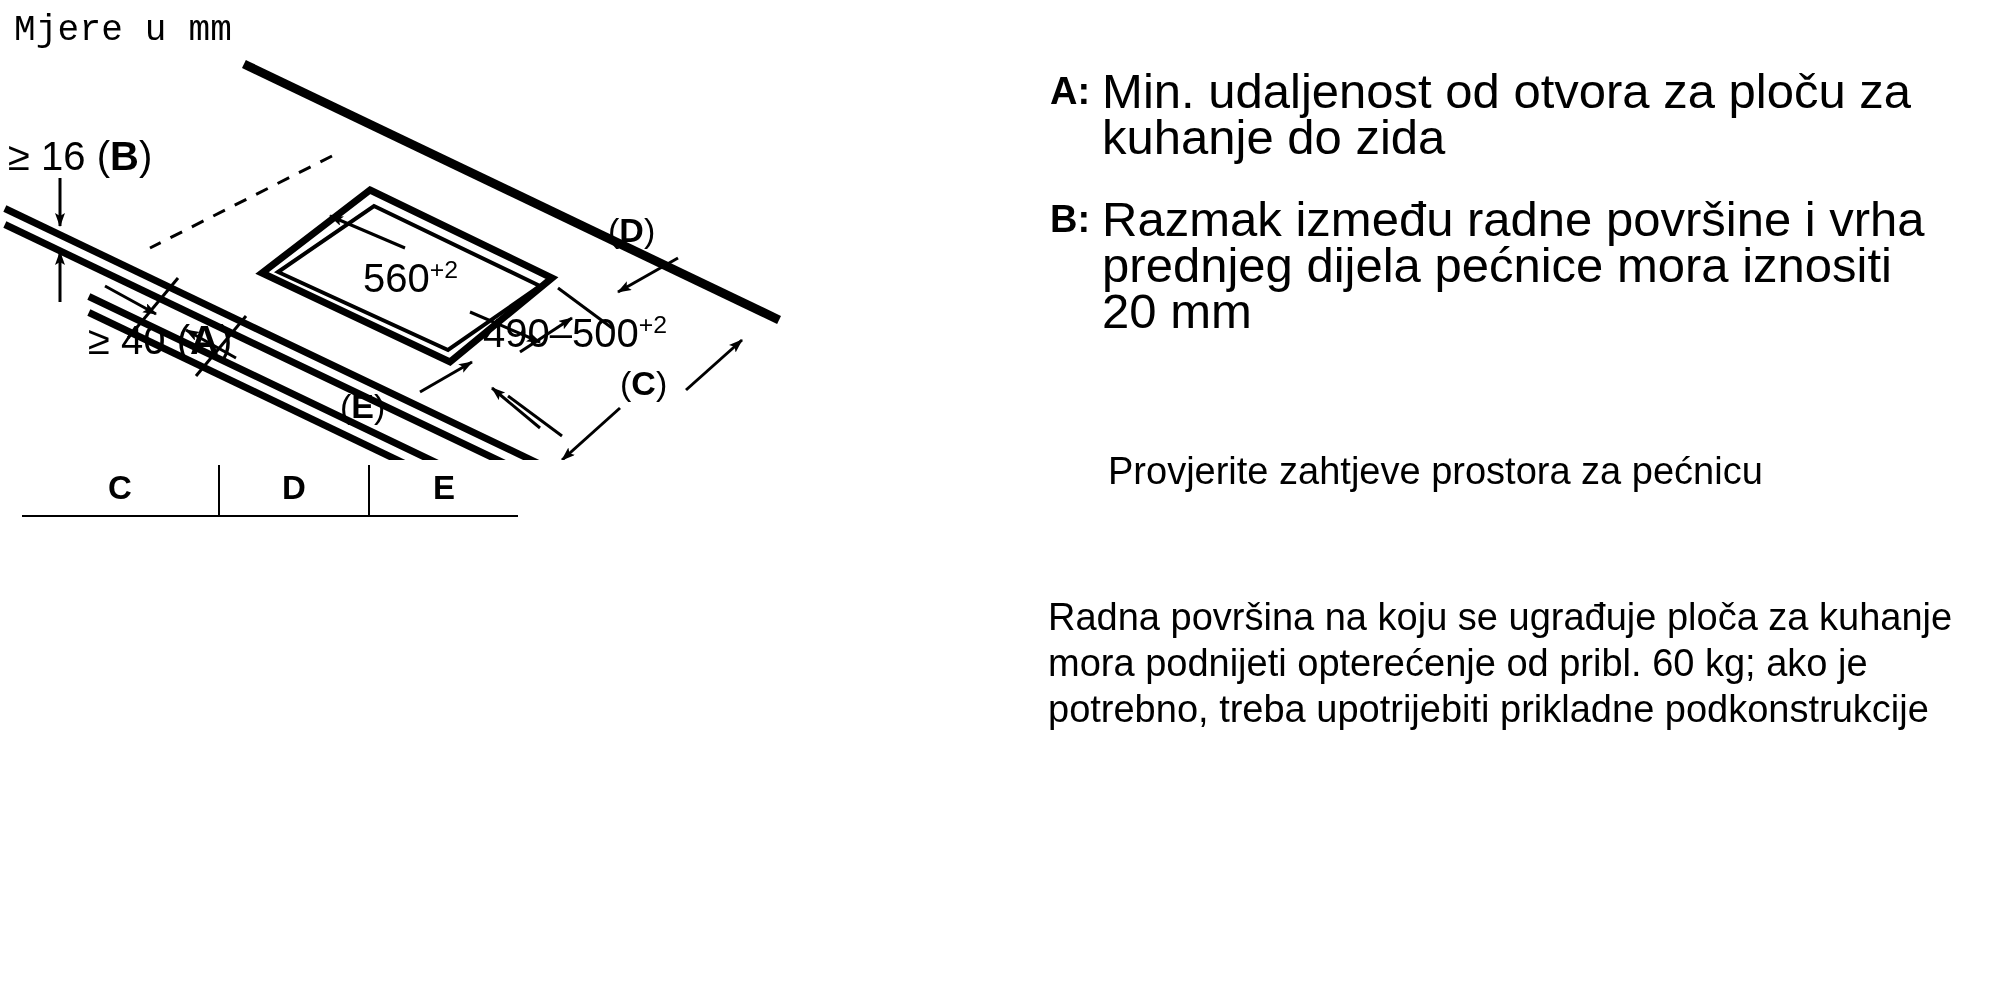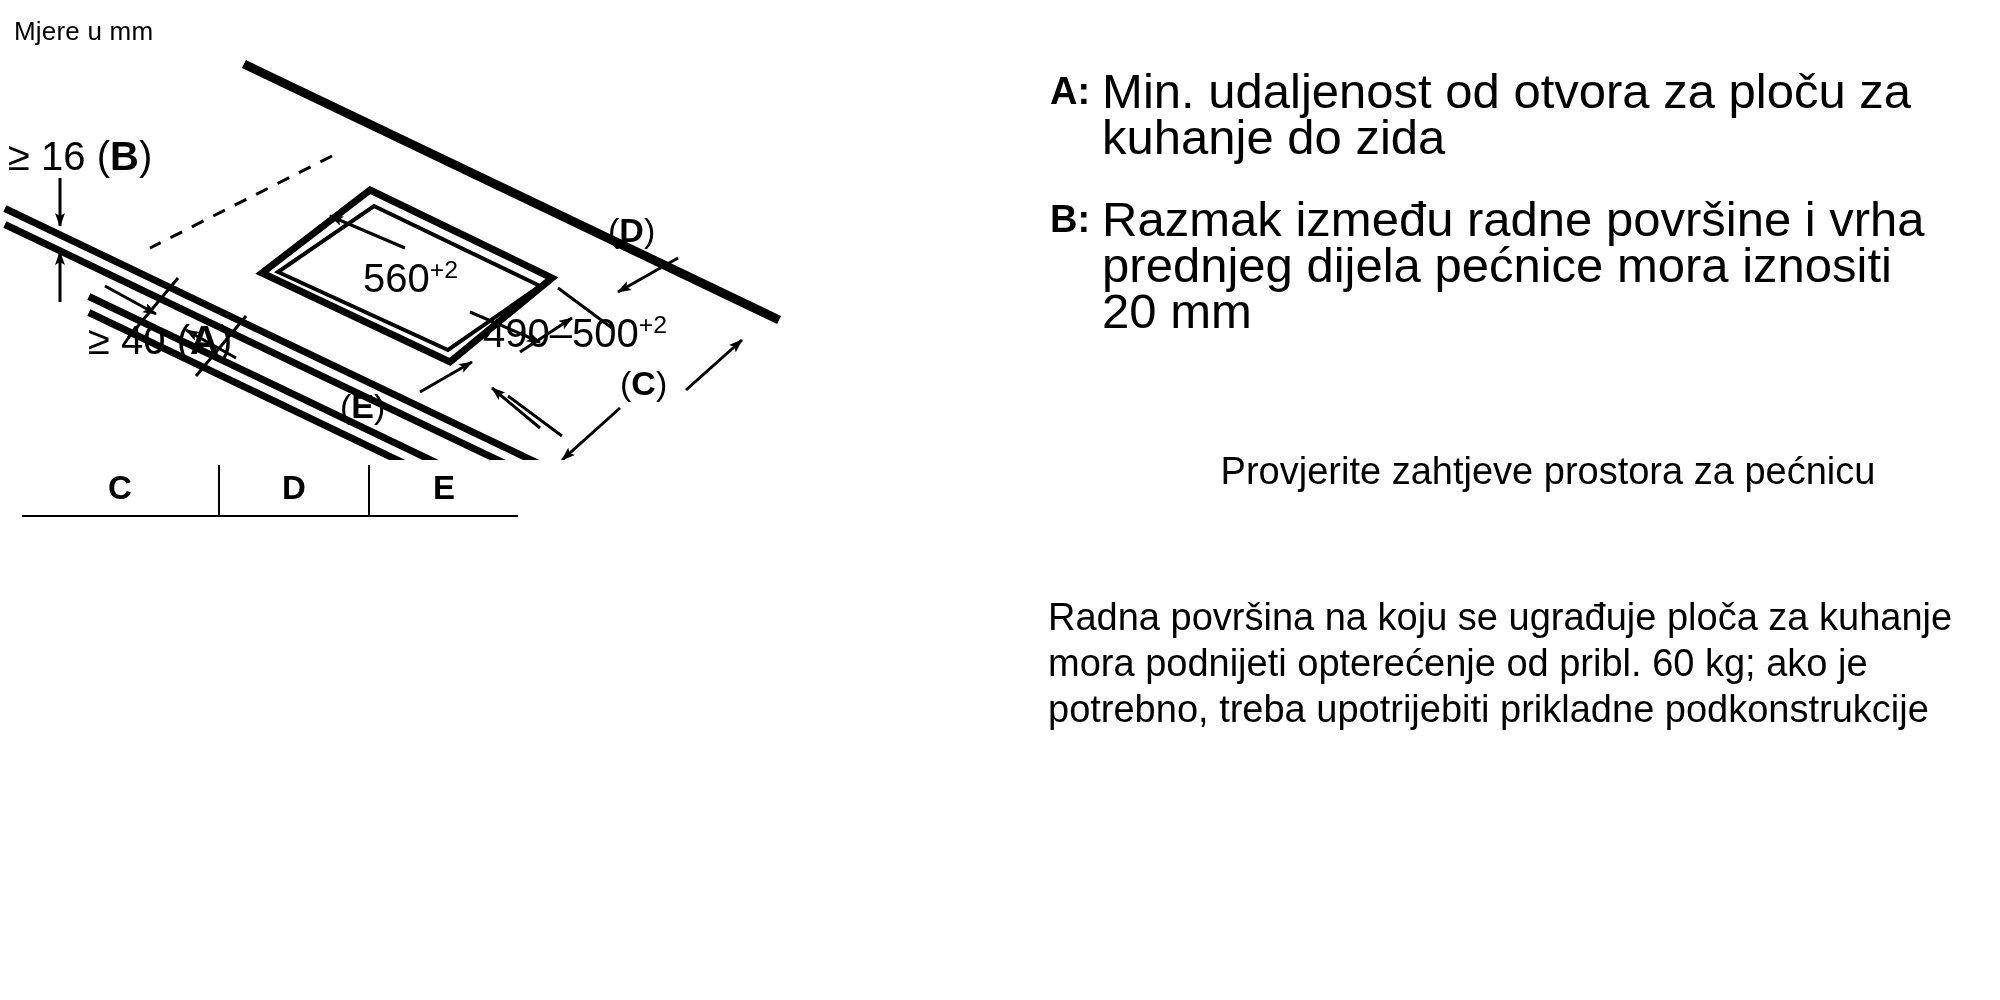--- a/index.html
+++ b/index.html
@@ -16,24 +16,25 @@
     color: #000000;
   }
 
   
   .abs { position: absolute; }
 
   
   #units-heading {
     left: 14px;
     top: 10px;
-    font-size: 26px;
+    font-size: 36px;
     line-height: 42px;
     letter-spacing: 0.2px;
     white-space: nowrap;
+    font-family: Liberation Mono, monospace;
   }
 
   
   #diagram-wrap {
     left: 0px;
     top: 40px;
     width: 1010px;
     height: 420px;
   }
   #diagram-svg { display: block; }
@@ -116,21 +117,20 @@
     line-height: 46px;
     font-stretch: condensed;
     flex: 1 1 auto;
   }
   #note-oven {
     left: 1108px;
     top: 448px;
     width: 880px;
     font-size: 38px;
     line-height: 46px;
-    text-align: center;
   }
   #note-load {
     left: 1048px;
     top: 594px;
     width: 930px;
     font-size: 38px;
     line-height: 46px;
   }
 </style>
 </head>

